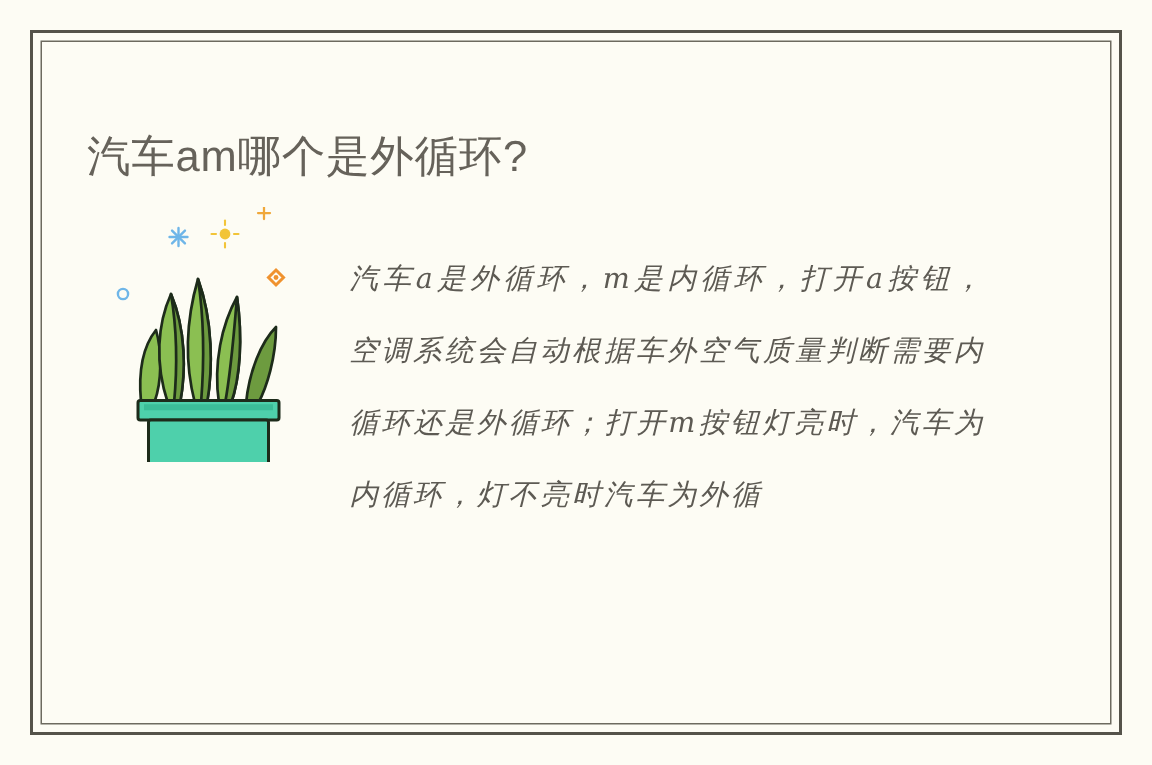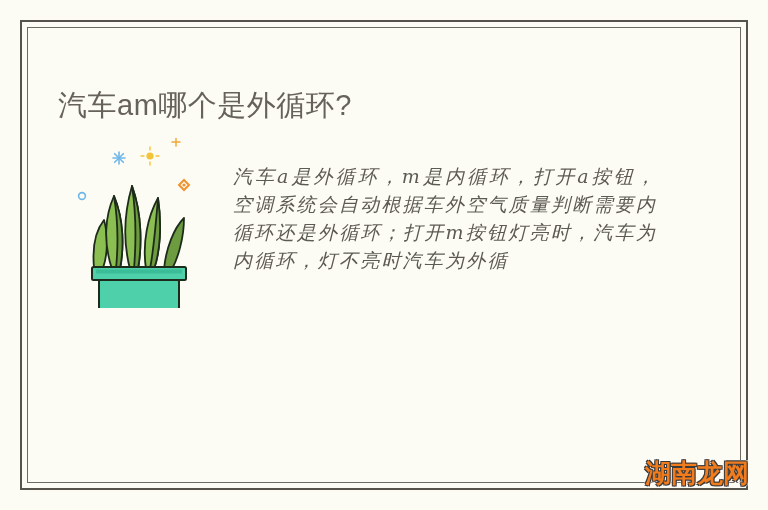--- a/index.html
+++ b/index.html
@@ -63,21 +63,21 @@
     height: 170px;
   }
   
   .body-copy {
     position: absolute;
     left: 233px;
     top: 162px;
     width: 424px;
     font-family: "DejaVu Serif", "Liberation Serif", serif;
     font-size: 19px;
-    line-height: 28px;
+    line-height: 48px;
     color: #5d5a53;
     letter-spacing: 2.2px;
     text-align: justify;
     font-style: italic;
   }
   .body-copy p {
     margin: 0;
   }
   
   .watermark {
@@ -169,15 +169,14 @@
         <line x1="0" y1="187" x2="120" y2="187" stroke="#2b2b2b" stroke-width="1.6"></line>
         <line x1="128" y1="187" x2="145" y2="187" stroke="#2b2b2b" stroke-width="1.6"></line>
       </g>
     </svg>
   </div>
 
   <div class="body-copy">
     <p>汽车a是外循环，m是内循环，打开a按钮，空调系统会自动根据车外空气质量判断需要内循环还是外循环；打开m按钮灯亮时，汽车为内循环，灯不亮时汽车为外循</p>
   </div>
 
-  <div class="watermark">湖南龙网</div>
 
 </div>
 
 </body></html>

